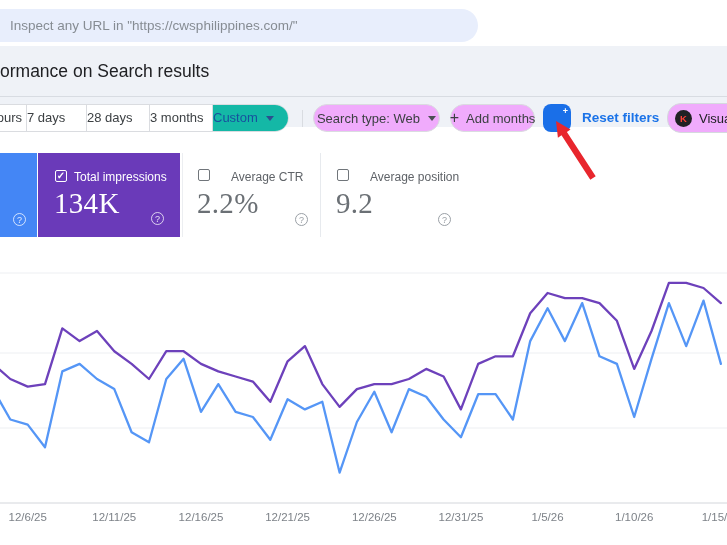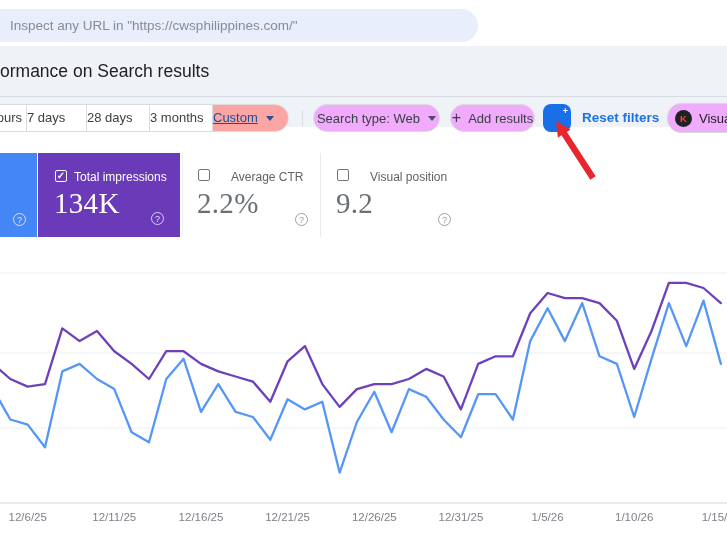--- a/index.html
+++ b/index.html
@@ -19,21 +19,21 @@
   .page-heading { position:absolute; left:0; top:15px; font-size:17.5px; color:#202124;
     white-space:nowrap; }
   .band-divider { position:absolute; left:0; top:50px; width:727px; height:1px; background:#d8dce2; }
 
   
   .seg-group { position:absolute; left:-40px; top:58px; height:28px; display:flex;
     border:1px solid #dadce0; border-radius:14px; background:#fff; overflow:hidden; }
   .seg { height:26px; line-height:26px; font-size:13px; color:#3c4043; text-align:left;
     border-left:1px solid #dadce0; background:#fff; white-space:nowrap; }
   .seg:first-child { border-left:none; text-align:right; padding-right:4px; }
-  .seg.selected { background:#fca5a5; color:#17509e;text-decoration:underline; }
+  .seg.selected { background:#14b8a6; color:#17509e; }
   .caret { display:inline-block; width:0; height:0; border-left:4px solid transparent;
     border-right:4px solid transparent; border-top:5px solid #4a4f55; margin-left:8px;
     vertical-align:middle; }
   .seg.selected .caret { border-top-color:#2c4f8f; }
   .toolbar-vdivider { position:absolute; left:302px; top:64px; width:1px; height:17px; background:#d9dce1; }
 
   .pill-btn { position:absolute; top:58px; height:28px; border:1px solid #dadce0;
     border-radius:14px; background:#f0abfc; display:flex; align-items:center; justify-content:center;
     font-size:13px; color:#3c4043; white-space:nowrap; cursor:default; }
   .pill-search-type { left:313px; width:127px; }
@@ -107,21 +107,21 @@
 
   <div class="toolbar-vdivider"></div>
 
   <div class="pill-btn pill-search-type">
     <span>Search type: Web</span>
       <span class="caret"></span>
   </div>
 
   <div class="pill-btn pill-add-filter">
     <span class="plus-glyph">+</span>
-      <span>Add results</span>
+      <span>Add months</span>
   </div>
 
   <div class="filter-btn">
     <span class="filter-icon">
       <span class="bar b1"></span><span class="bar b2"></span><span class="bar b3"></span>
     </span>
     <span class="filter-plus">+</span>
   </div>
 
   <div class="reset-link">Reset filters</div>
@@ -145,21 +145,21 @@
 
 <div class="tile tile-ctr">
   <span class="cbx empty" style="left:15px; top:16px"></span>
   <span class="tile-label on-white" style="left:34px; top:17px">Average CTR</span>
   <span class="tile-value on-white" style="left:14px; top:34px">2.2%</span>
   <span class="help-dot help-gray" style="left:112px; top:60px">?</span>
 </div>
 
 <div class="tile tile-position">
   <span class="cbx empty" style="left:16px; top:16px"></span>
-  <span class="tile-label on-white" style="left:35px; top:17px">Visual position</span>
+  <span class="tile-label on-white" style="left:35px; top:17px">Average position</span>
   <span class="tile-value on-white" style="left:15px; top:34px">9.2</span>
   <span class="help-dot help-gray" style="left:117px; top:60px">?</span>
 </div>
 
 <svg id="chart-svg" width="727" height="308" viewBox="0 237 727 308">
   <g>
     <line x1="0" y1="273" x2="727" y2="273" stroke="#edeff2" stroke-width="1"></line>
     <line x1="0" y1="353" x2="727" y2="353" stroke="#edeff2" stroke-width="1"></line>
     <line x1="0" y1="428" x2="727" y2="428" stroke="#edeff2" stroke-width="1"></line>
     <line x1="0" y1="503" x2="727" y2="503" stroke="#d3d6db" stroke-width="1"></line>

